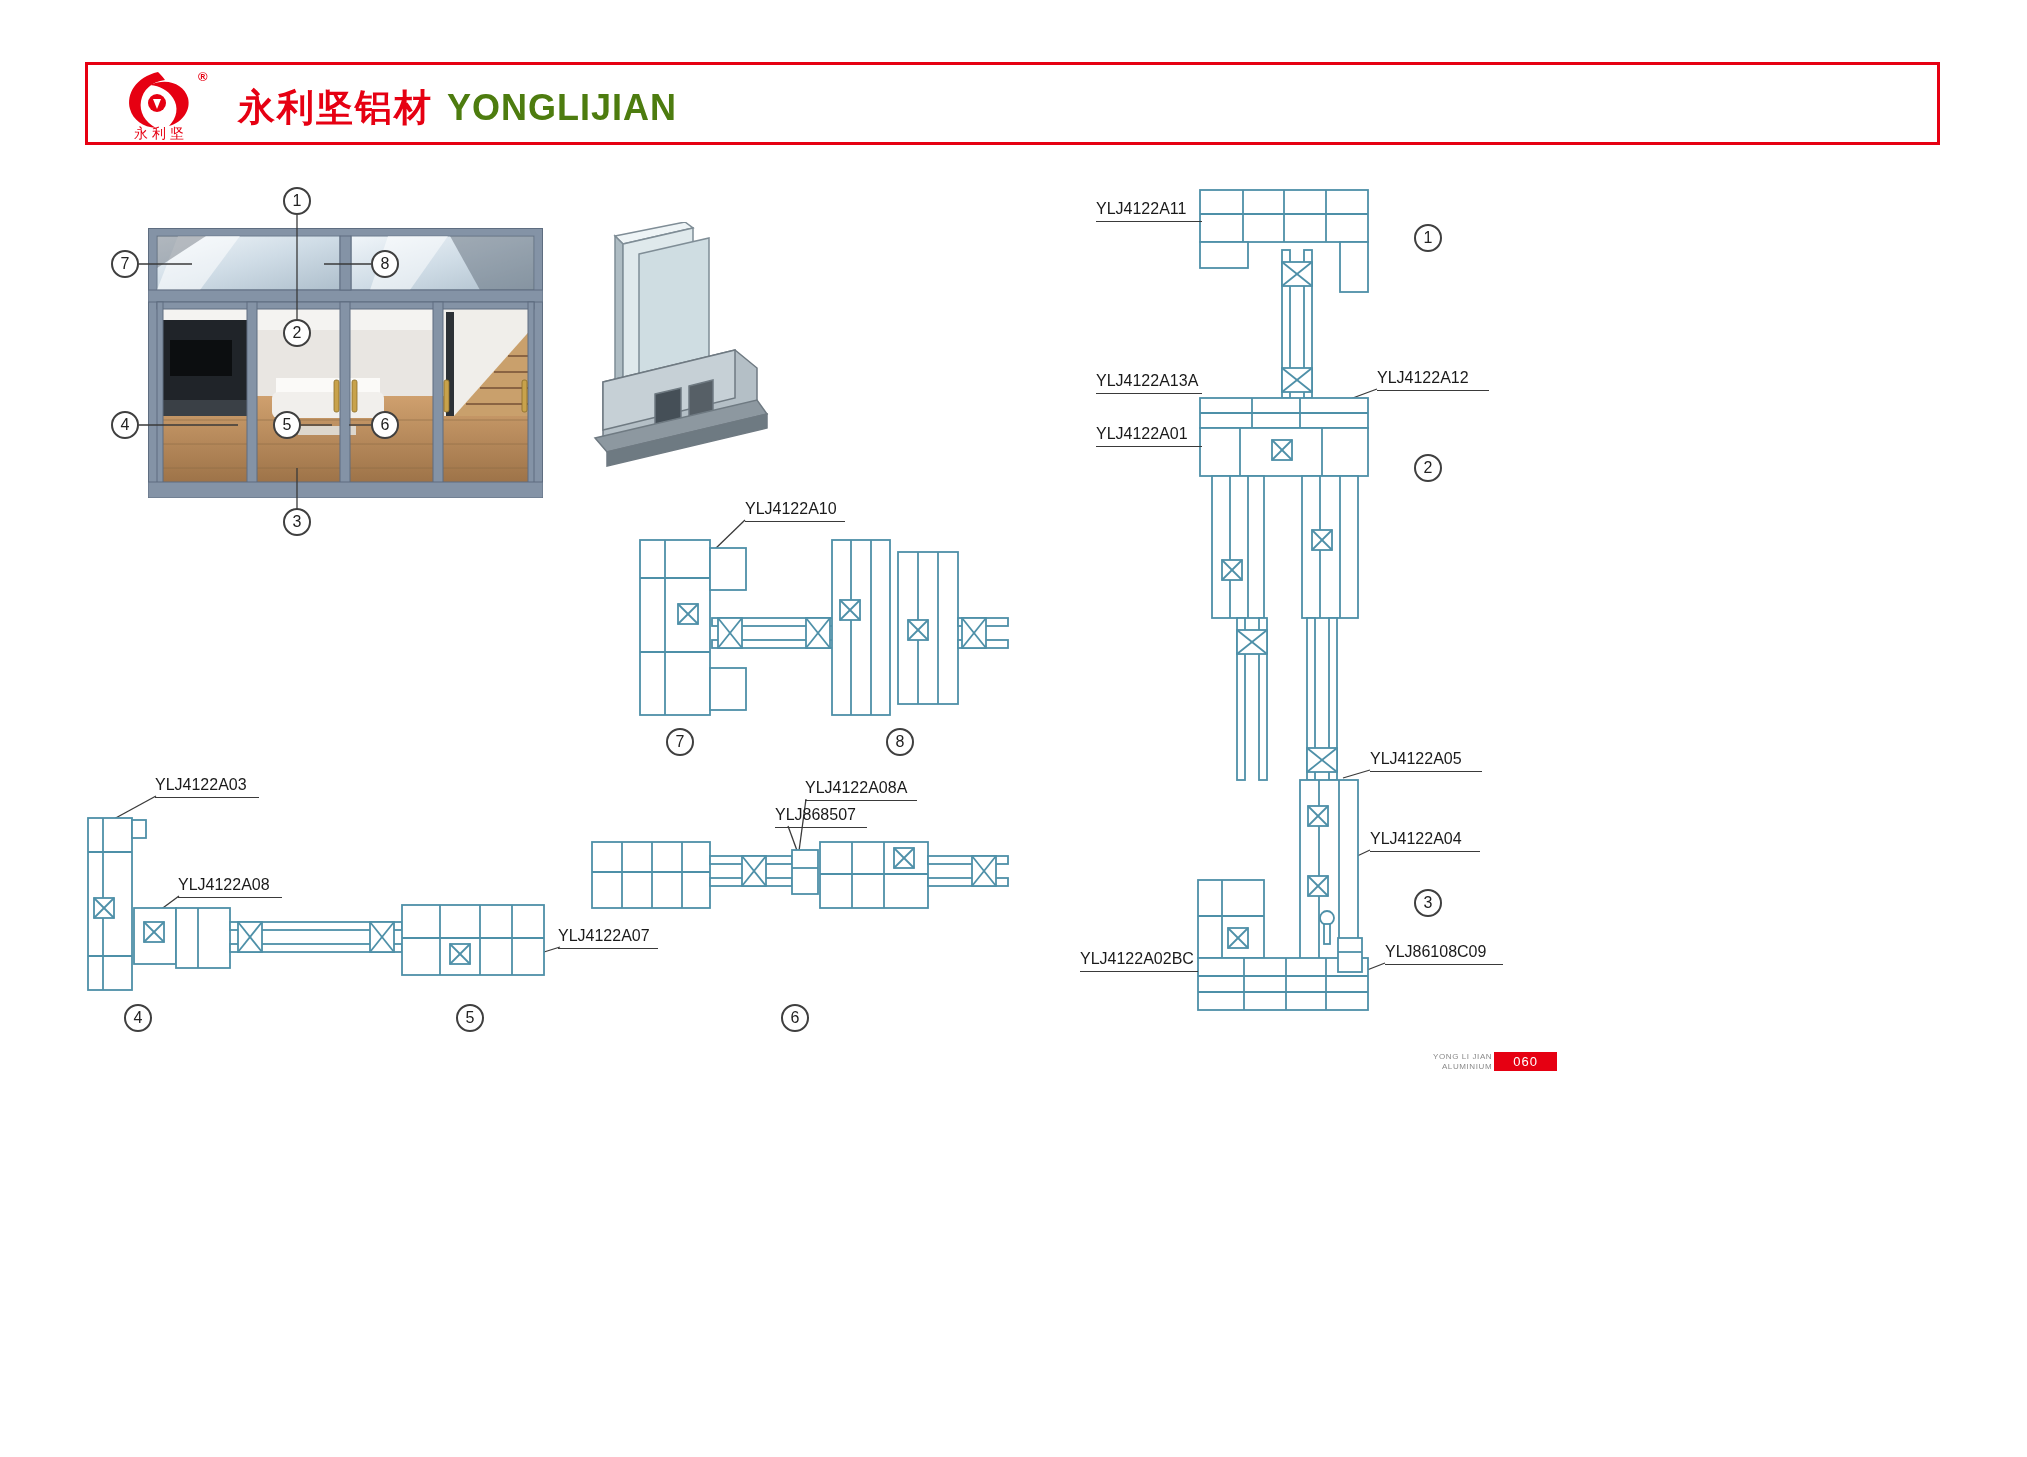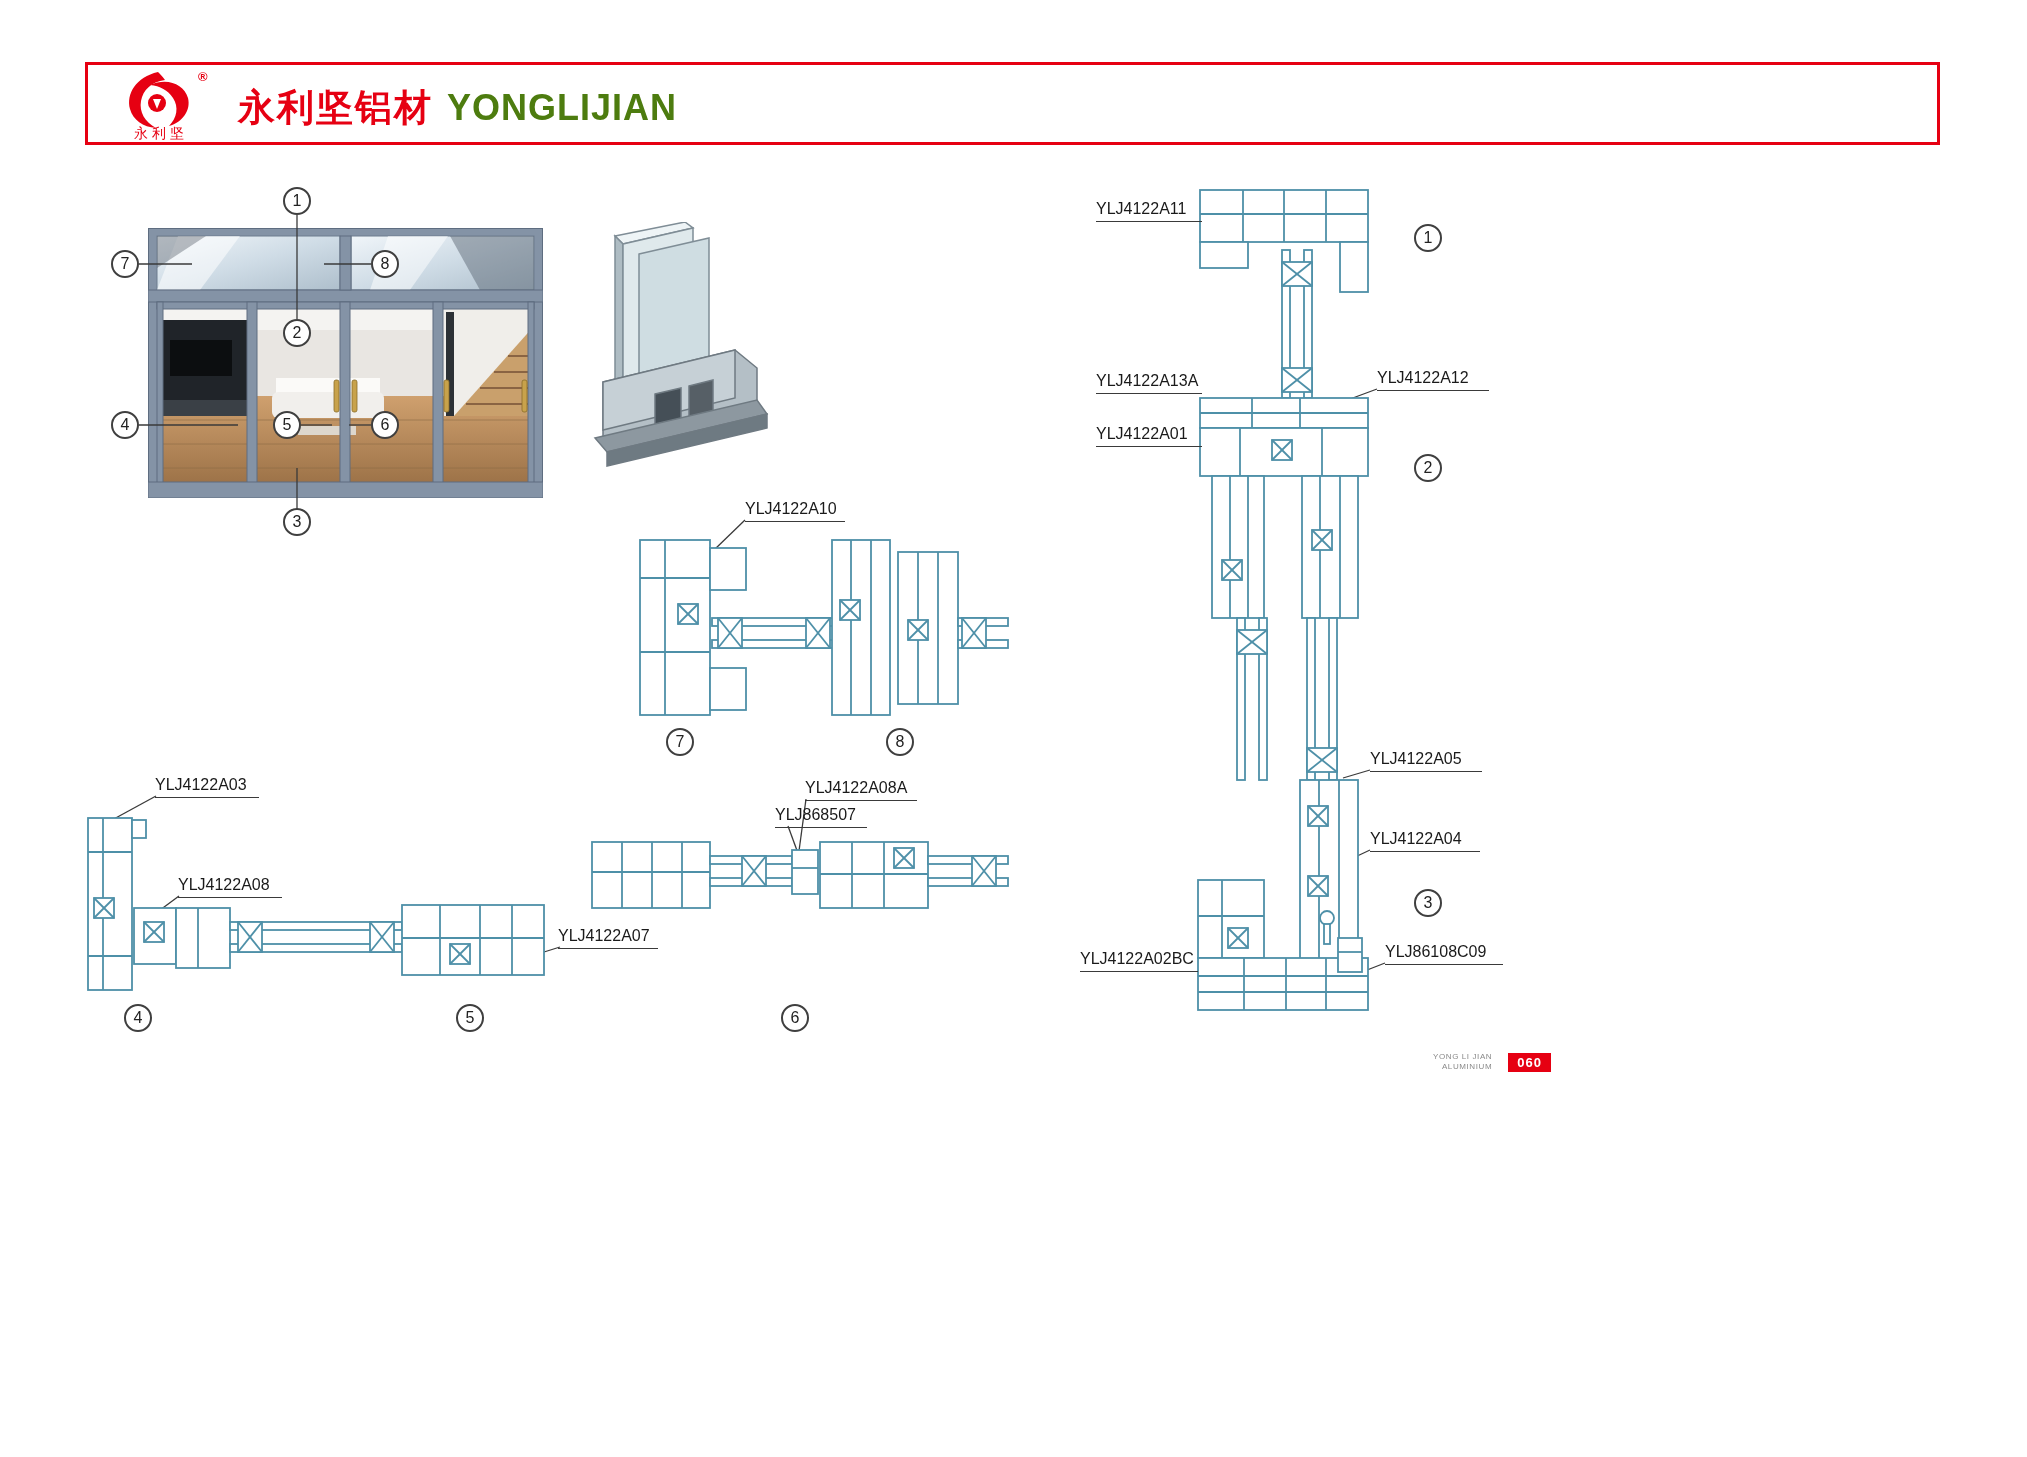--- a/index.html
+++ b/index.html
@@ -28,23 +28,23 @@
   .plabel { position:absolute; font-size:16px; color:#1a1a1a; line-height:1.15;
             border-bottom:1.5px solid #3a3a3a; padding:0 12px 3px 0; white-space:nowrap; }
 
   
   .window-render { position:absolute; left:148px; top:228px; }
   .profile-render { position:absolute; left:585px; top:222px; }
 
   .overlay { position:absolute; left:0; top:0; }
 
   
-  .footer { position:absolute; left:1433px; top:1052px; display:flex; align-items:flex-end; gap:16px; }
+  .footer { position:absolute; left:1433px; top:1052px; display:flex; align-items:flex-start; gap:2px; }
   .footer-brand { text-align:right; color:#8a8a8a; font-size:8px; line-height:1.25; letter-spacing:0.6px; }
-  .page-badge { background:#e60012; color:#fff; font-size:13px; font-weight:bold; padding:2px 9px; letter-spacing:1px; }
+  .page-badge { background:#e60012; color:#fff; font-size:13px; font-weight:normal; padding:2px 19px; letter-spacing:1px; }
 </style>
 </head>
 <body>
 
 <div class="page">
 
   <div class="header">
     <div class="logo-wrap">
       <svg width="82" height="64" viewBox="0 0 82 64">
         <path d="M42 3 C20 8 10 25 14 40 C17 51 27 58 40 59 C29 53 23 43 25 32 C27 21 35 13 49 11 C46 7 44 5 42 3 Z" fill="#e60012"></path>

